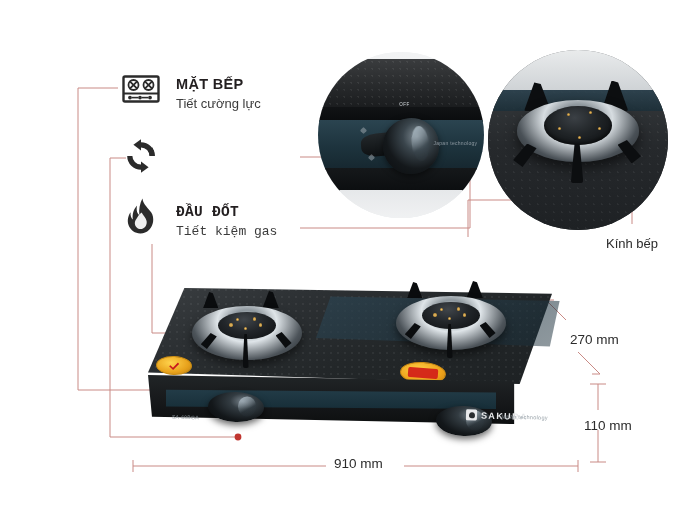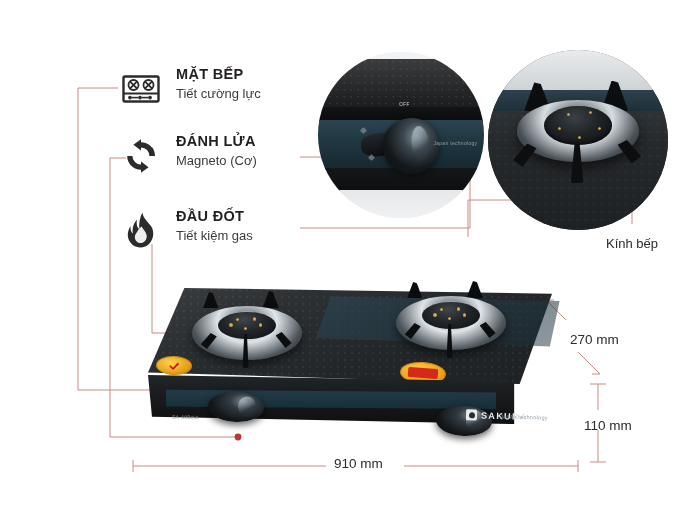--- a/index.html
+++ b/index.html
@@ -9,34 +9,34 @@
     font-family:"Liberation Sans","DejaVu Sans",sans-serif;
     overflow:hidden;
     position:relative;
   }
   #stage{position:absolute;left:0;top:0;width:696px;height:522px;}
 
   
   .lines{position:absolute;left:0;top:0;width:696px;height:522px;pointer-events:none;}
 
   
-  .feature{position:absolute;display:flex;align-items:flex-start;}
+  .feature{position:absolute;display:flex;align-items:flex-end;}
   .feat-icon{width:46px;height:46px;display:flex;align-items:center;justify-content:center;flex:0 0 46px;}
   .feat-text{margin-left:12px;}
   .feat-title{
     font-size:14.5px;font-weight:bold;color:#231f20;letter-spacing:.3px;
     line-height:17px;white-space:nowrap;
   }
   .feat-sub{
     font-size:13px;color:#3b3b3b;line-height:17px;margin-top:2px;white-space:nowrap;
   }
 
   #feature-cooktop{left:118px;top:66px;}
   #feature-ignition{left:118px;top:133px;}
-  #feature-burner{left:118px;top:208px;}
+  #feature-burner{left:118px;top:194px;font-family:Liberation Mono, monospace;}
 
   
   .inset{
     position:absolute;border-radius:50%;overflow:hidden;
     background:#eef0f1;
   }
   #inset-knob{left:318px;top:52px;width:166px;height:166px;}
   #inset-burner{left:488px;top:50px;width:180px;height:180px;}
   .inset-inner{position:absolute;inset:0;}
 
@@ -308,24 +308,20 @@
       <svg width="38" height="38" viewBox="0 0 38 38">
         <g fill="#2b2b2b">
           <path d="M19,5.2 A13.8,13.8 0 0 1 32.8,19 L27.6,19 A8.6,8.6 0 0 0 19,10.4 Z"></path>
           <path d="M19,32.8 A13.8,13.8 0 0 1 5.2,19 L10.4,19 A8.6,8.6 0 0 0 19,27.6 Z"></path>
           <path d="M19,2.2 L19,13.4 L11.4,7.8 Z"></path>
           <path d="M19,35.8 L19,24.6 L26.6,30.2 Z"></path>
           <path d="M30.2,10.2 A13.8,13.8 0 0 1 32.8,19 L27.6,19 A8.6,8.6 0 0 0 26.2,14.3 Z"></path>
         </g>
       </svg>
     </div>
-    <div class="feat-text">
-      <div class="feat-title">ĐÁNH LỬA</div>
-      <div class="feat-sub">Magneto (Cơ)</div>
-    </div>
   </div>
 
   <div class="feature" id="feature-burner">
     <div class="feat-icon">
       <svg width="34" height="40" viewBox="0 0 34 40">
         <path fill="#2b2b2b" d="M18.4,1.5 C19.6,8.4 24.4,10.9 27.3,15.6 C30.6,21 29.6,28.4 25.2,32.8
           C22.6,35.4 19.3,36.6 16.2,36.5 C11.2,36.3 6.4,33.1 4.6,28.2
           C2.9,23.5 4.1,18.8 6.6,15.3 C6.2,18.6 7.1,21.1 8.8,22.4
           C8.1,17.2 9.6,12.1 13.1,8.6 C11.9,13.7 13.4,16.6 15.4,18.4
           C14.6,12.2 15.9,6.2 18.4,1.5 Z"></path>

